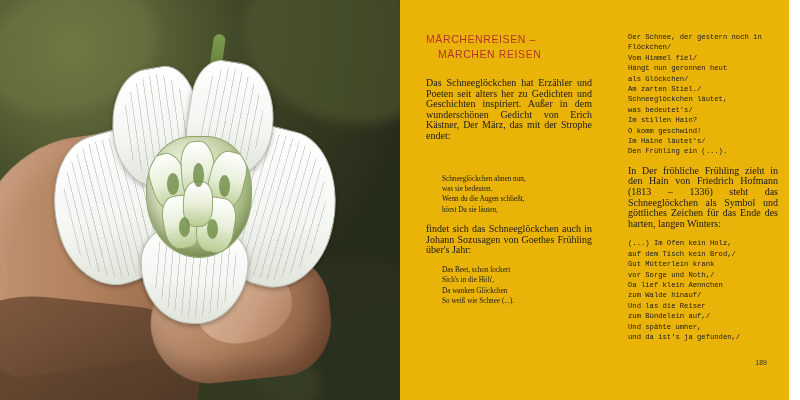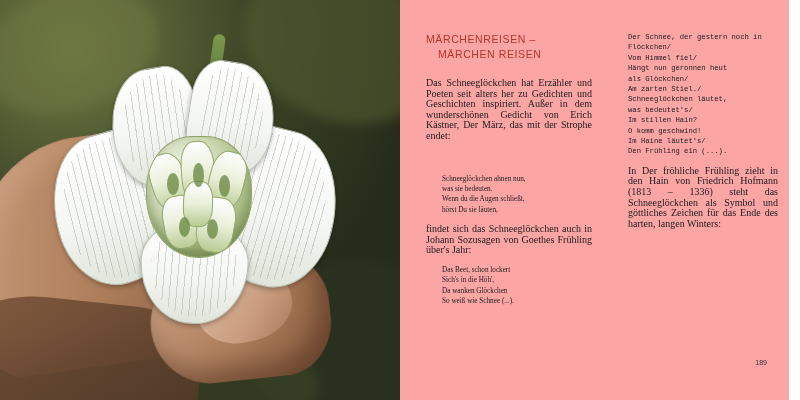--- a/index.html
+++ b/index.html
@@ -182,21 +182,21 @@
     background: linear-gradient(180deg, #7d9a4f, #557033);
     border-radius: 6px;
     transform: rotate(8deg);
   }
 
   
   .text-pane {
     position: relative;
     width: 389px;
     height: 400px;
-    background: #fca5a5;
+    background: #eab308;
   }
   .col {
     position: absolute;
     font-family: "Liberation Serif", serif;
     color: #1a1a1a;
   }
   .col-left {
     left: 26px;
     top: 32px;
     width: 166px;
@@ -317,18 +317,28 @@
 Hängt nun geronnen heut
 als Glöckchen/
 Am zarten Stiel./
 Schneeglöckchen läutet,
 was bedeutet's/
 Im stillen Hain?
 O komm geschwind!
 Im Haine läutet's/
 Den Frühling ein (...).</p>
       <p class="body">In Der fröhliche Frühling zieht in den Hain von Friedrich Hofmann (1813 – 1336) steht das Schneeglöckchen als Symbol und göttliches Zeichen für das Ende des harten, langen Winters:</p>
+      <p class="poem" style="white-space:pre-line;">(...) Im Ofen kein Holz,
+auf dem Tisch kein Brod,/
+Gut Mütterlein krank
+vor Sorge und Noth,/
+Da lief klein Aennchen
+zum Walde hinauf/
+Und las die Reiser
+zum Bündelein auf,/
+Und spähte umher,
+und da ist's ja gefunden,/</p>
     </div>
 
     <div class="folio">189</div>
   </div>
 
 </div>
 
 </body></html>

